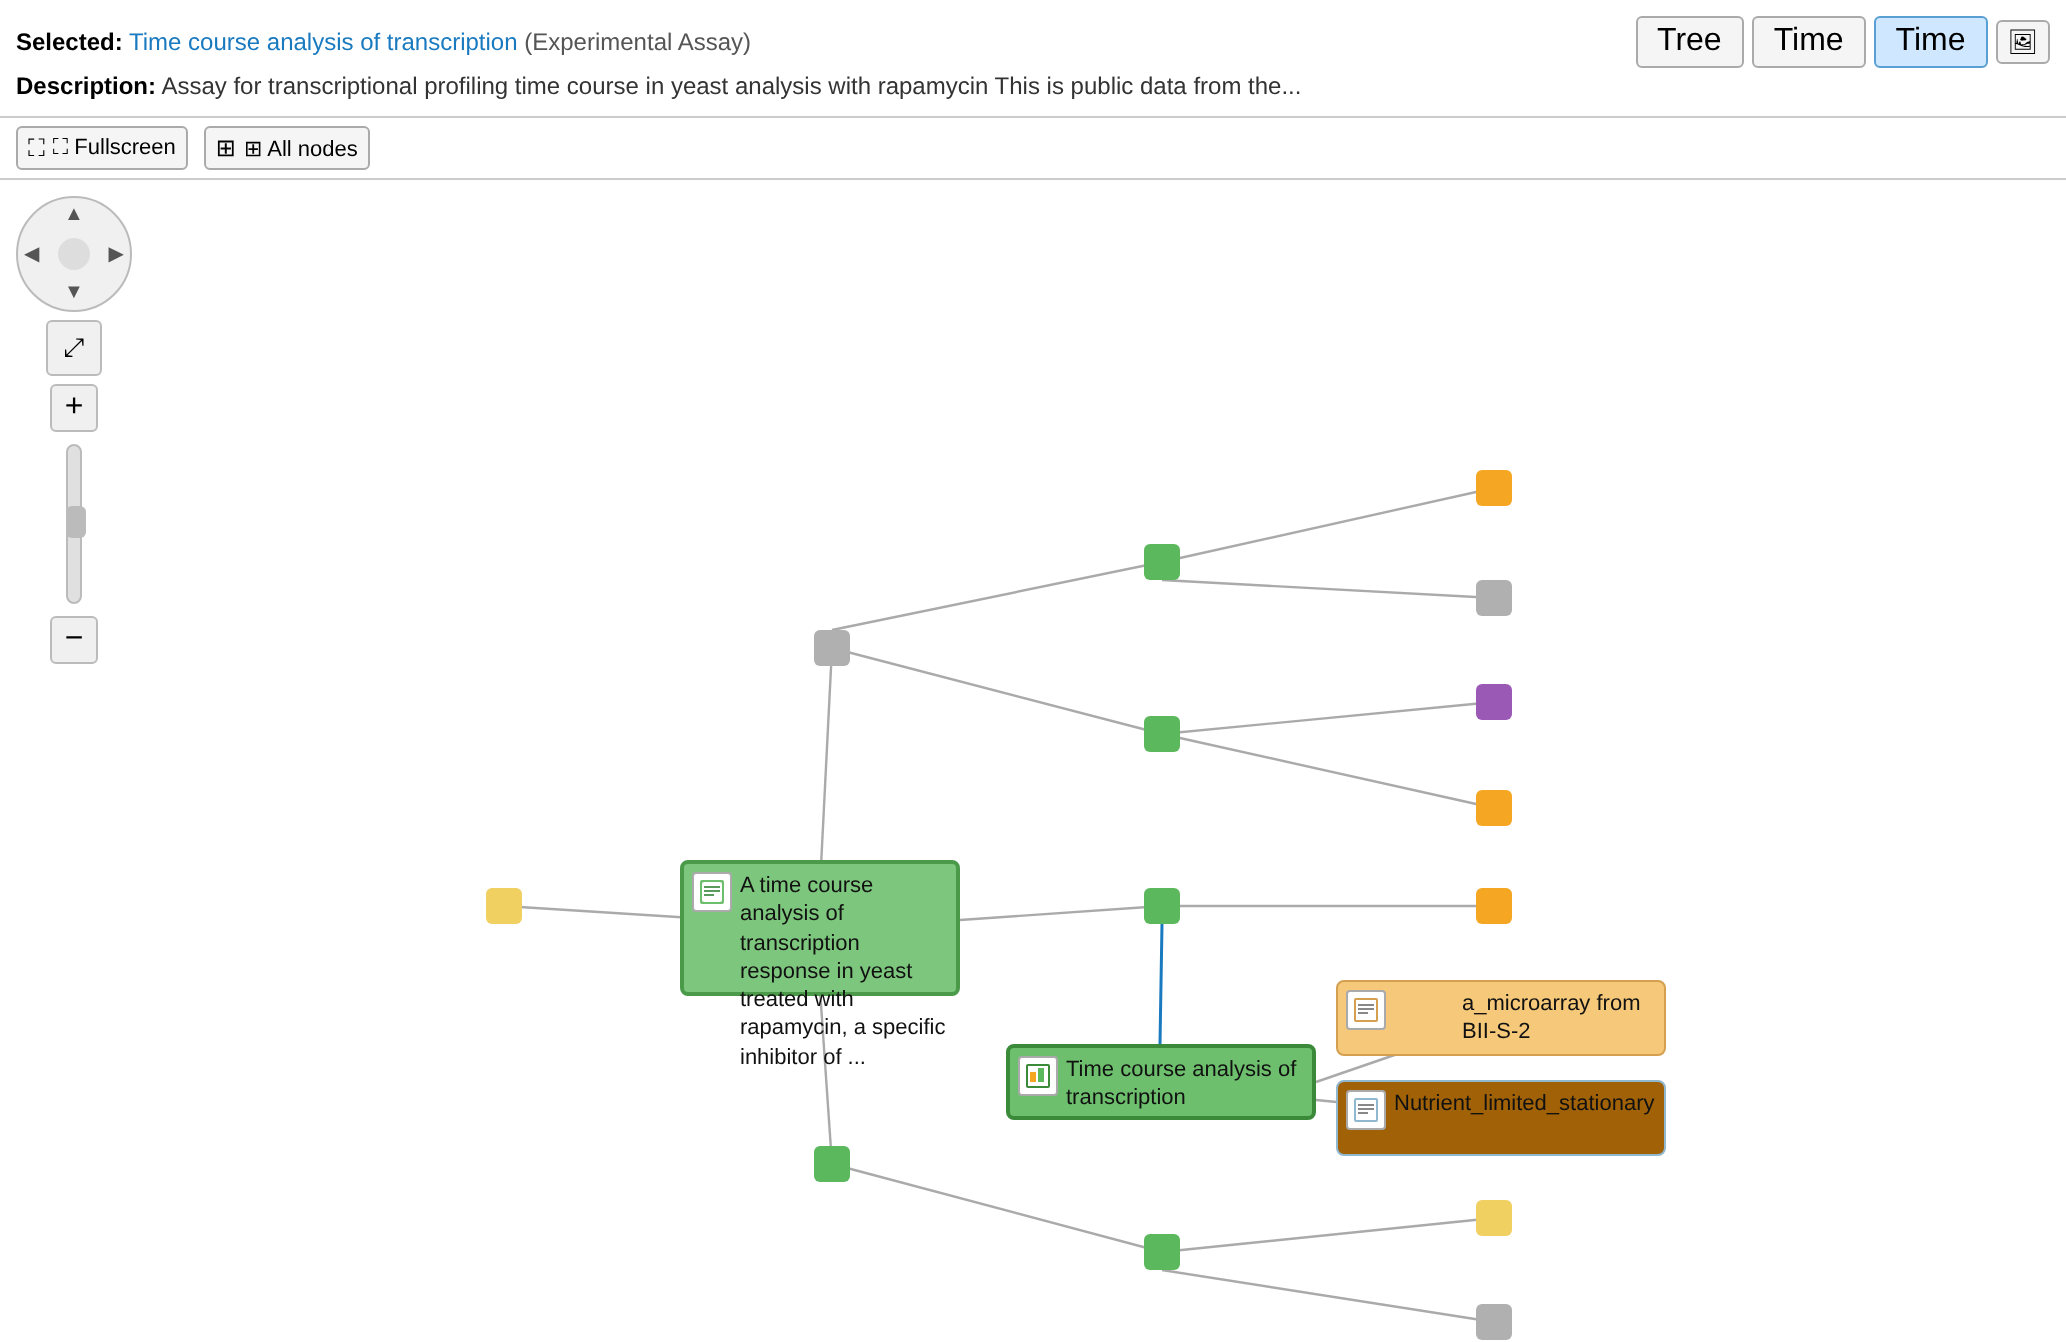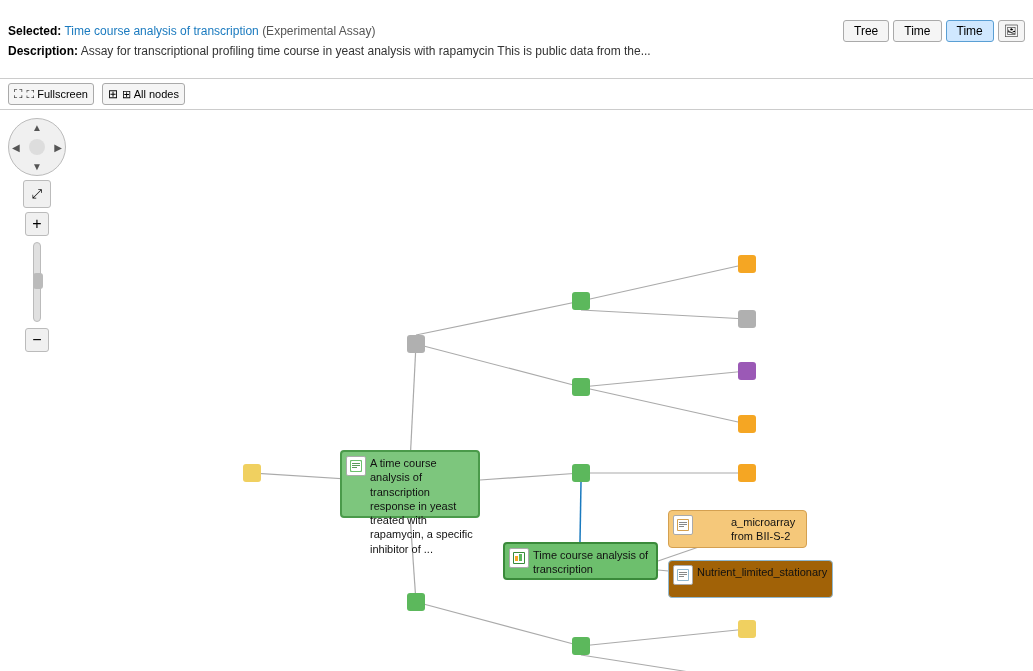--- a/index.html
+++ b/index.html
@@ -1,20 +1,20 @@
 <!DOCTYPE html>
 <html><head>
   <meta charset="utf-8">
   <style>
     * { box-sizing: border-box; margin: 0; padding: 0; }
     body { font-family: Arial, sans-serif; font-size: 12px; background: #fff; overflow: hidden; }
 
     #header {
       border-bottom: 1px solid #ccc;
-      padding: 20px 8px;
+      padding: 8px 8px;
       background: #fff;
     }
     #header-line1 {
       display: flex;
       justify-content: space-between;
       align-items: center;
     }
     #header-line2 {
       margin-top: 2px;
     }
@@ -27,21 +27,21 @@
     #view-controls {
       display: flex;
       align-items: center;
       gap: 4px;
     }
     .view-btn {
       border: 1px solid #aaa;
       background: #f5f5f5;
       padding: 3px 10px;
       cursor: pointer;
-      font-size: 12px;
+      font-size: 16px;
       border-radius: 3px;
     }
     .view-btn.active {
       background: #d0e8ff;
       border-color: #5a9fd4;
     }
     .icon-btn {
       border: 1px solid #aaa;
       background: #f5f5f5;
       padding: 3px 5px;
@@ -323,21 +323,21 @@
         <svg width="14" height="14" viewBox="0 0 14 14">
             <rect x="1" y="1" width="12" height="12" rx="1" fill="#3a8a3a"></rect>
             <rect x="2" y="2" width="10" height="10" fill="#fff"></rect>
             <rect x="3" y="5" width="3" height="5" fill="#f5a623"></rect>
             <rect x="7" y="3" width="3" height="7" fill="#5cb85c"></rect>
           </svg>
       </div>
       <div class="node-text">Time course analysis of transcription</div>
     </div>
 
-    <div class="graph-node node-card" style="left:668px;top:400px;width:139px;height:38px;background:#f5c87a;border:1px solid #d4a050;gap:38px;">
+    <div class="graph-node node-card" style="left:668px;top:400px;width:165px;height:38px;background:#f5c87a;border:1px solid #d4a050;gap:38px;">
       <div class="node-icon">
         <svg width="14" height="14" viewBox="0 0 14 14">
             <rect x="1" y="1" width="12" height="12" rx="1" fill="#d4a050"></rect>
             <rect x="2" y="2" width="10" height="10" fill="#fff"></rect>
             <rect x="3" y="4" width="8" height="1" fill="#888"></rect>
             <rect x="3" y="6" width="8" height="1" fill="#888"></rect>
             <rect x="3" y="8" width="5" height="1" fill="#888"></rect>
           </svg>
       </div>
       <div class="node-text">a_microarray from BII-S-2</div>

